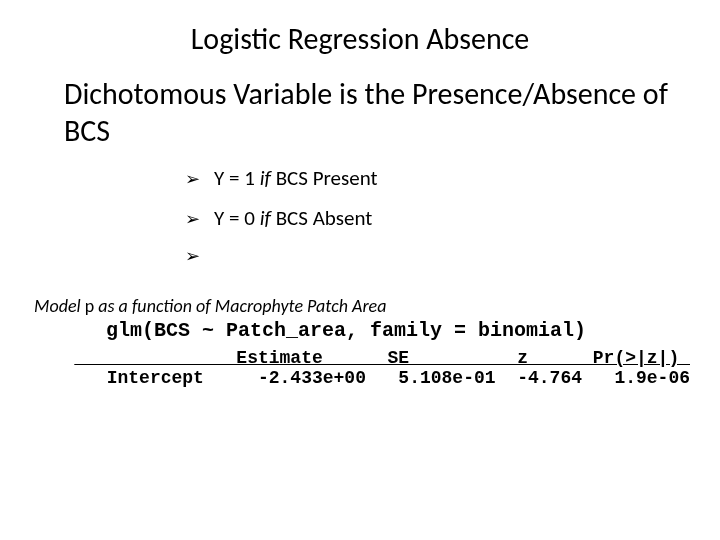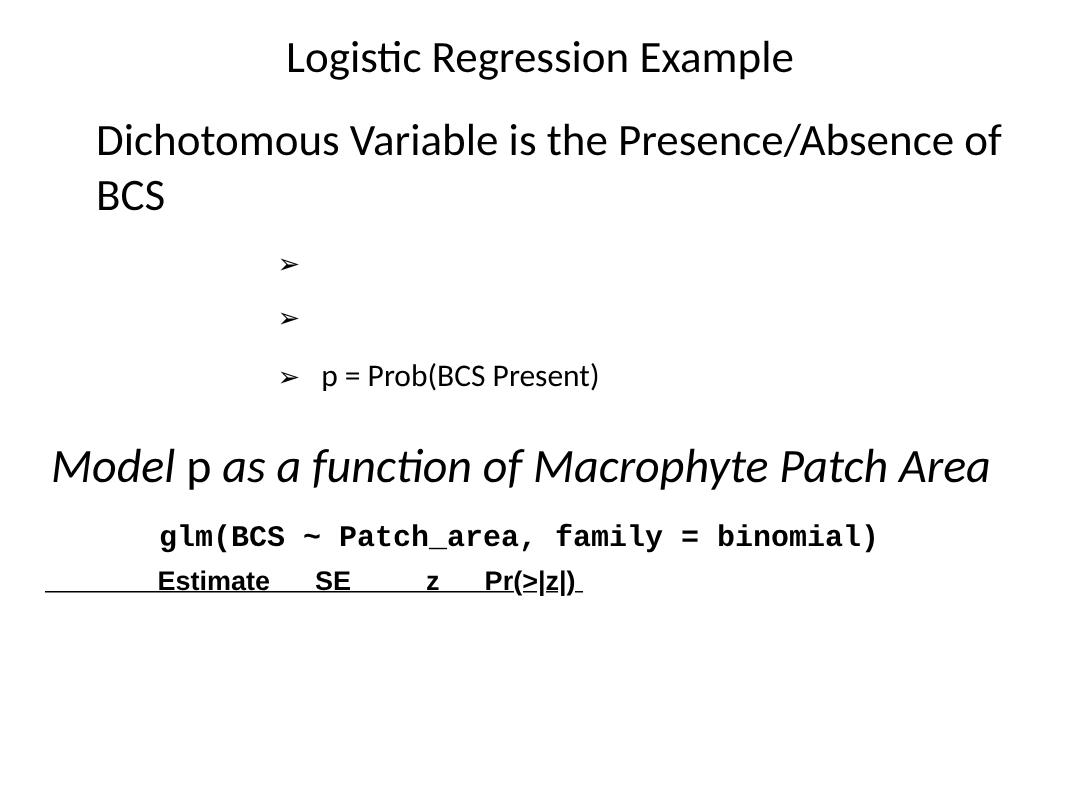--- a/index.html
+++ b/index.html
@@ -32,71 +32,76 @@
       margin-bottom: 14px;
       display: flex;
       align-items: baseline;
     }
     .bullet-arrow {
       margin-right: 14px;
       font-size: 18px;
     }
     .italic { font-style: italic; }
     .model-line {
-      font-size: 32px;
+      font-size: 18px;
       font-style: italic;
       margin-top: 12px;
-      margin-bottom: 18px;
+      margin-bottom: 2px;
       margin-left: 4px;
     }
     .model-line .p { font-style: normal; }
     .code-call {
       font-family: "Courier New", monospace;
       font-size: 20px;
       font-weight: bold;
       margin-left: 76px;
     }
     .coef-table {
-      font-family: Liberation Sans, sans-serif;
+      font-family: Liberation Mono, monospace;
       font-size: 18px;
       font-weight: bold;
       margin-left: 0;
       margin-top: 6px;
+      text-align: right;
     }
     .coef-header {
       text-decoration: underline;
       white-space: pre;
     }
     .coef-row {
       white-space: pre;
     }
   </style>
 </head>
 <body>
 
-<div class="title">Logistic Regression Example</div>
+<div class="title">Logistic Regression Absence</div>
 
 <div class="subhead">Dichotomous Variable is the Presence/Absence of BCS</div>
 
 <div class="bullets">
   <div class="bullet-row">
     <span class="bullet-arrow">➢</span>
-  </div>
-  <div class="bullet-row">
-    <span class="bullet-arrow">➢</span>
+    <span>
+      <span>Y = 1  </span><span class="italic">if </span><span>BCS Present</span>
+    </span>
   </div>
   <div class="bullet-row">
     <span class="bullet-arrow">➢</span>
     <span>
-      <span>p = Prob(BCS Present)</span><span class="italic"></span><span></span>
+      <span>Y = 0  </span><span class="italic">if </span><span>BCS Absent</span>
     </span>
+  </div>
+  <div class="bullet-row">
+    <span class="bullet-arrow">➢</span>
   </div>
 </div>
 
 <div class="model-line">
   <span>Model </span><span class="p">p</span><span> as a function of Macrophyte Patch Area</span>
 </div>
 
 <div class="code-call">glm(BCS ~ Patch_area, family = binomial)</div>
 
 <div class="coef-table">
   <div class="coef-header">               Estimate      SE          z      Pr(&gt;|z|) </div>
+  <div class="coef-row">Intercept     -2.433e+00   5.108e-01  -4.764   1.9e-06</div>
 </div>
 
 </body></html>

